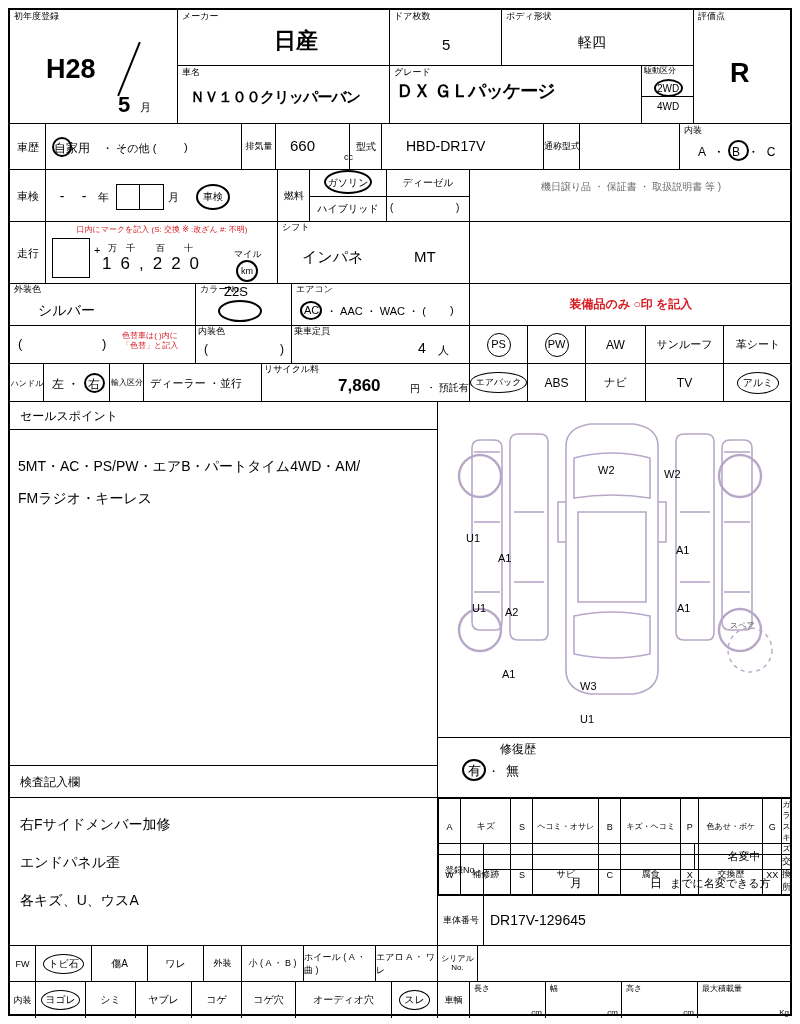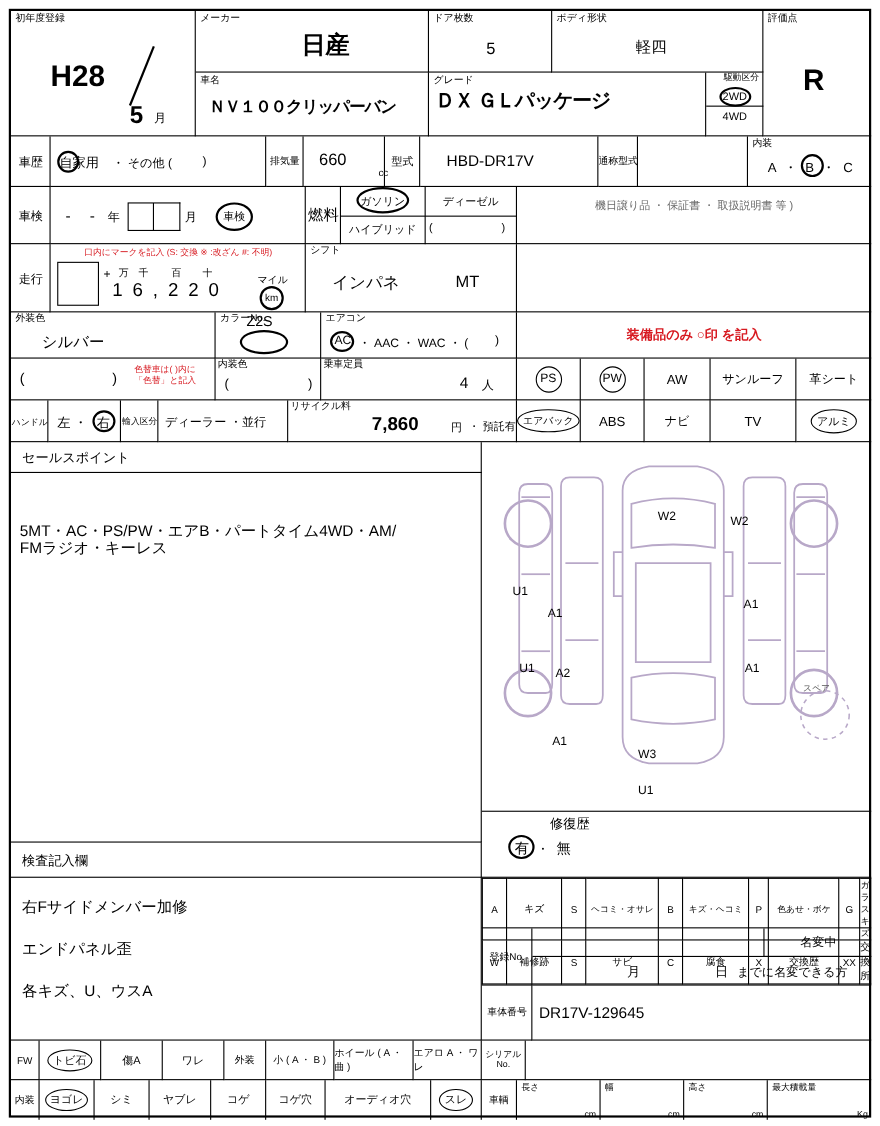--- a/index.html
+++ b/index.html
@@ -16,21 +16,21 @@
     border:2px solid #000;
     box-sizing:border-box;
   }
   .abs{position:absolute;box-sizing:border-box;}
   .bt{border-top:1px solid #000;}
   .bb{border-bottom:1px solid #000;}
   .bl{border-left:1px solid #000;}
   .br{border-right:1px solid #000;}
   .ctr{display:flex;align-items:center;justify-content:center;}
   .lbl{font-size:9px;line-height:1.1;}
-  .lbl2{font-size:8px;line-height:1.1;margin-left:14px;}
+  .lbl2{font-size:8px;line-height:1.1;}
   .val{font-size:13px;}
   .big{font-size:22px;font-weight:bold;}
   .huge{font-size:27px;font-weight:bold;}
   .red{color:#d71920;}
   .cellpad{padding:2px 4px;}
   .circ{
     display:inline-flex;align-items:center;justify-content:center;
     border:1.5px solid #000;border-radius:50%;
     width:15px;height:15px;font-size:9px;line-height:1;
   }
@@ -130,21 +130,21 @@
   <div class="abs bb br" style="left:36px;top:160px;width:232px;height:52px;">
     <div class="abs ctr" style="left:6px;top:14px;width:20px;height:24px;font-size:14px;">-</div>
     <div class="abs ctr" style="left:28px;top:14px;width:20px;height:24px;font-size:14px;">-</div>
     <div class="abs" style="left:52px;top:20px;font-size:11px;">年</div>
     <div class="abs br bl bt bb" style="left:70px;top:14px;width:24px;height:26px;"></div>
     <div class="abs br bt bb" style="left:94px;top:14px;width:24px;height:26px;"></div>
     <div class="abs" style="left:122px;top:20px;font-size:11px;">月</div>
     <div class="abs ctr" style="left:150px;top:14px;width:34px;height:26px;border:2px solid #000;border-radius:50%;font-size:10px;">車検</div>
   </div>
   <div class="abs bb br" style="left:268px;top:160px;width:32px;height:52px;">
-    <div class="abs ctr" style="left:0;top:0;width:32px;height:52px;font-size:14px;line-height:1.1;text-align:center;">燃料</div>
+    <div class="abs ctr" style="left:0;top:0;width:32px;height:52px;font-size:10px;line-height:1.1;text-align:center;font-family:Liberation Mono, monospace;">燃料</div>
   </div>
   <div class="abs bb br" style="left:300px;top:160px;width:160px;height:52px;">
     <div class="abs bb" style="left:0;top:26px;width:160px;height:0;"></div>
     <div class="abs br" style="left:76px;top:0;width:0;height:52px;border-right:1px solid #000;"></div>
     <div class="abs ctr" style="left:0;top:2px;width:76px;height:22px;font-size:10px;">ガソリン</div>
     <div class="abs ctr" style="left:76px;top:2px;width:84px;height:22px;font-size:10px;">ディーゼル</div>
     <div class="abs ctr" style="left:0;top:28px;width:76px;height:22px;font-size:10px;">ハイブリッド</div>
     <div class="abs" style="left:80px;top:32px;font-size:10px;">(</div>
     <div class="abs" style="left:146px;top:32px;font-size:10px;">)</div>
     <div class="abs ovalmark" style="left:14px;top:0px;width:48px;height:24px;"></div>
@@ -255,21 +255,21 @@
   <div class="abs bb br ctr" style="left:576px;top:354px;width:60px;height:38px;font-size:11px;">ナビ</div>
   <div class="abs bb br ctr" style="left:636px;top:354px;width:78px;height:38px;font-size:12px;">TV</div>
   <div class="abs bb ctr" style="left:714px;top:354px;width:68px;height:38px;">
     <span style="border:1.5px solid #000;border-radius:50%;padding:3px 5px;font-size:10px;">アルミ</span>
   </div>
 
   <div class="abs br bb" style="left:0;top:392px;width:428px;height:28px;">
     <div class="abs" style="left:10px;top:6px;font-size:12px;">セールスポイント</div>
   </div>
   <div class="abs br bb" style="left:0;top:420px;width:428px;height:336px;">
-    <div class="abs" style="left:8px;top:28px;font-size:14px;margin-top:16px;">5MT・AC・PS/PW・エアB・パートタイム4WD・AM/</div>
+    <div class="abs" style="left:8px;top:28px;font-size:14px;">5MT・AC・PS/PW・エアB・パートタイム4WD・AM/</div>
     <div class="abs" style="left:8px;top:60px;font-size:14px;">FMラジオ・キーレス</div>
   </div>
 
   <div class="abs br bb" style="left:0;top:788px;width:428px;height:148px;">
     <div class="abs" style="left:10px;top:18px;font-size:14px;">右Fサイドメンバー加修</div>
     <div class="abs" style="left:10px;top:56px;font-size:14px;">エンドパネル歪</div>
     <div class="abs" style="left:10px;top:94px;font-size:14px;">各キズ、U、ウスA</div>
   </div>
   <div class="abs br bb" style="left:0;top:756px;width:428px;height:32px;">
     <div class="abs" style="left:10px;top:8px;font-size:12px;">検査記入欄</div>

